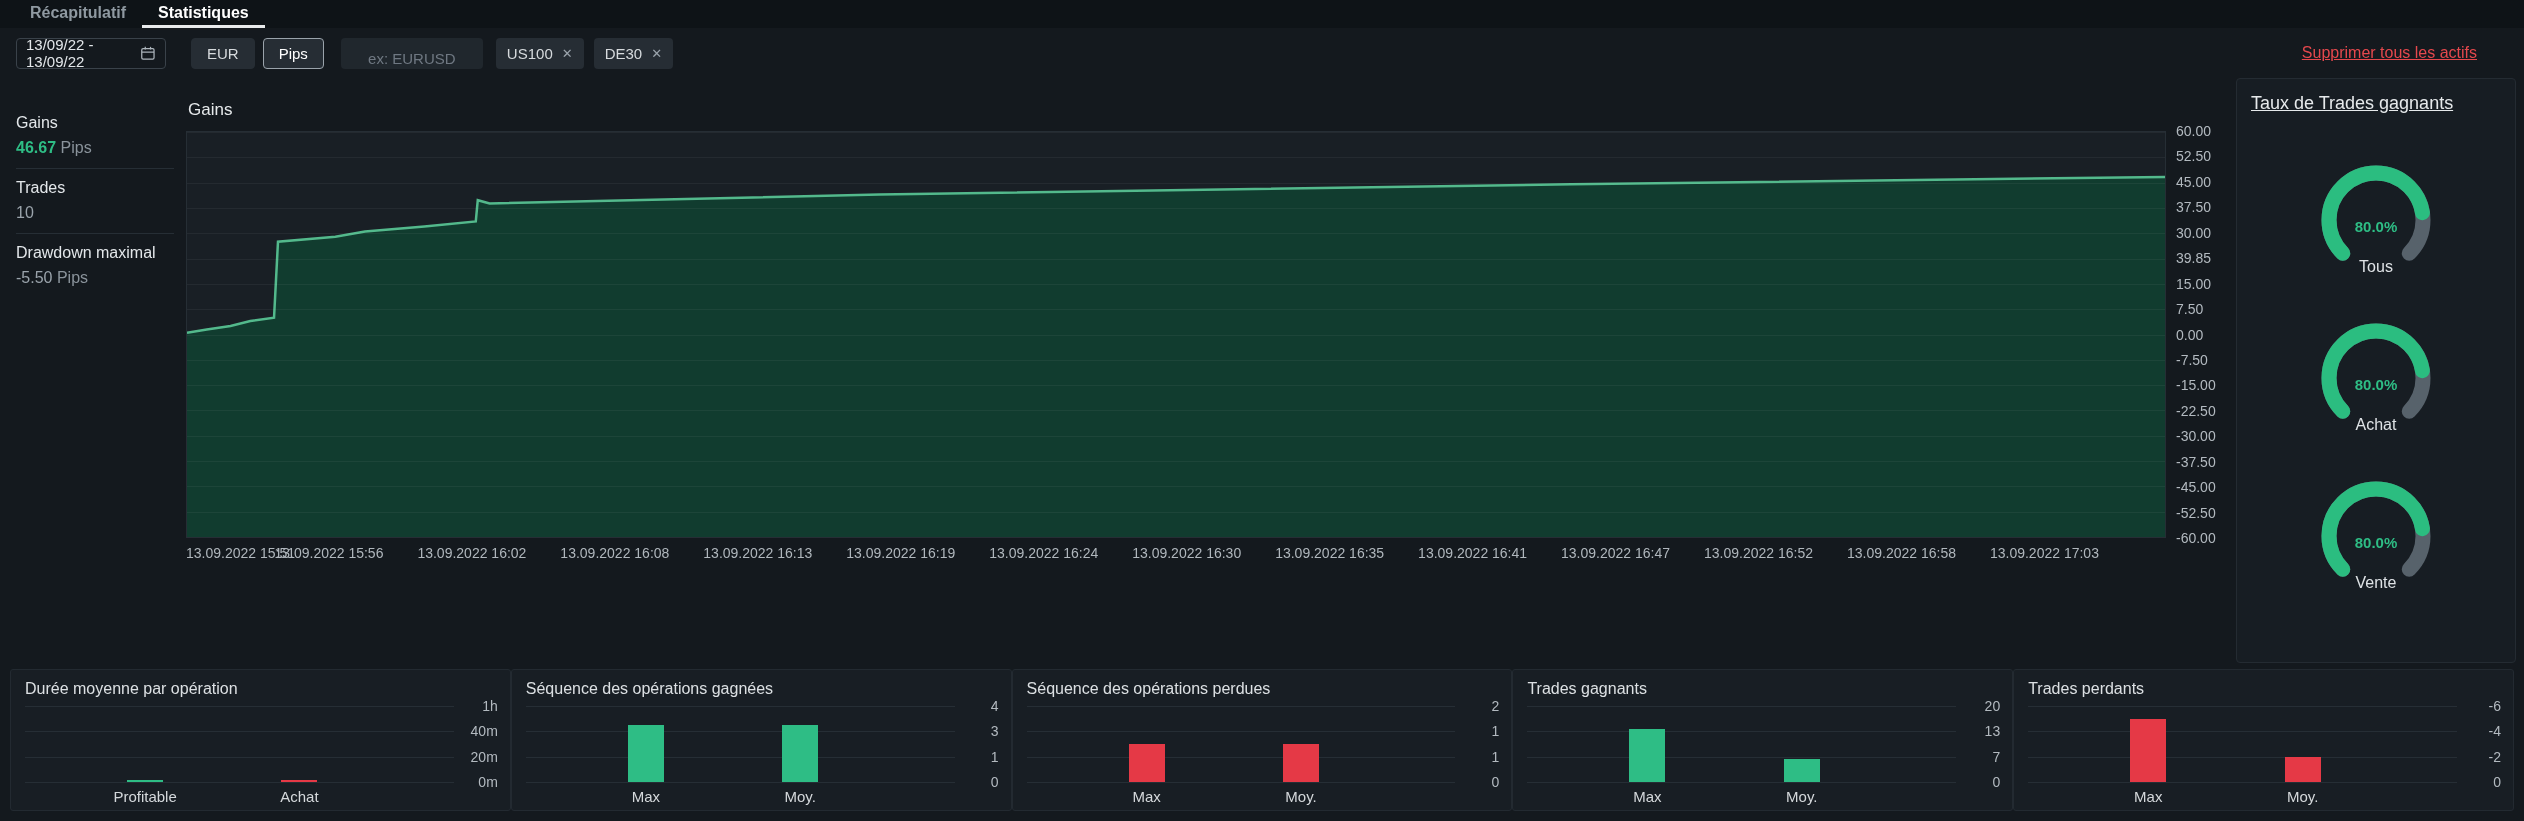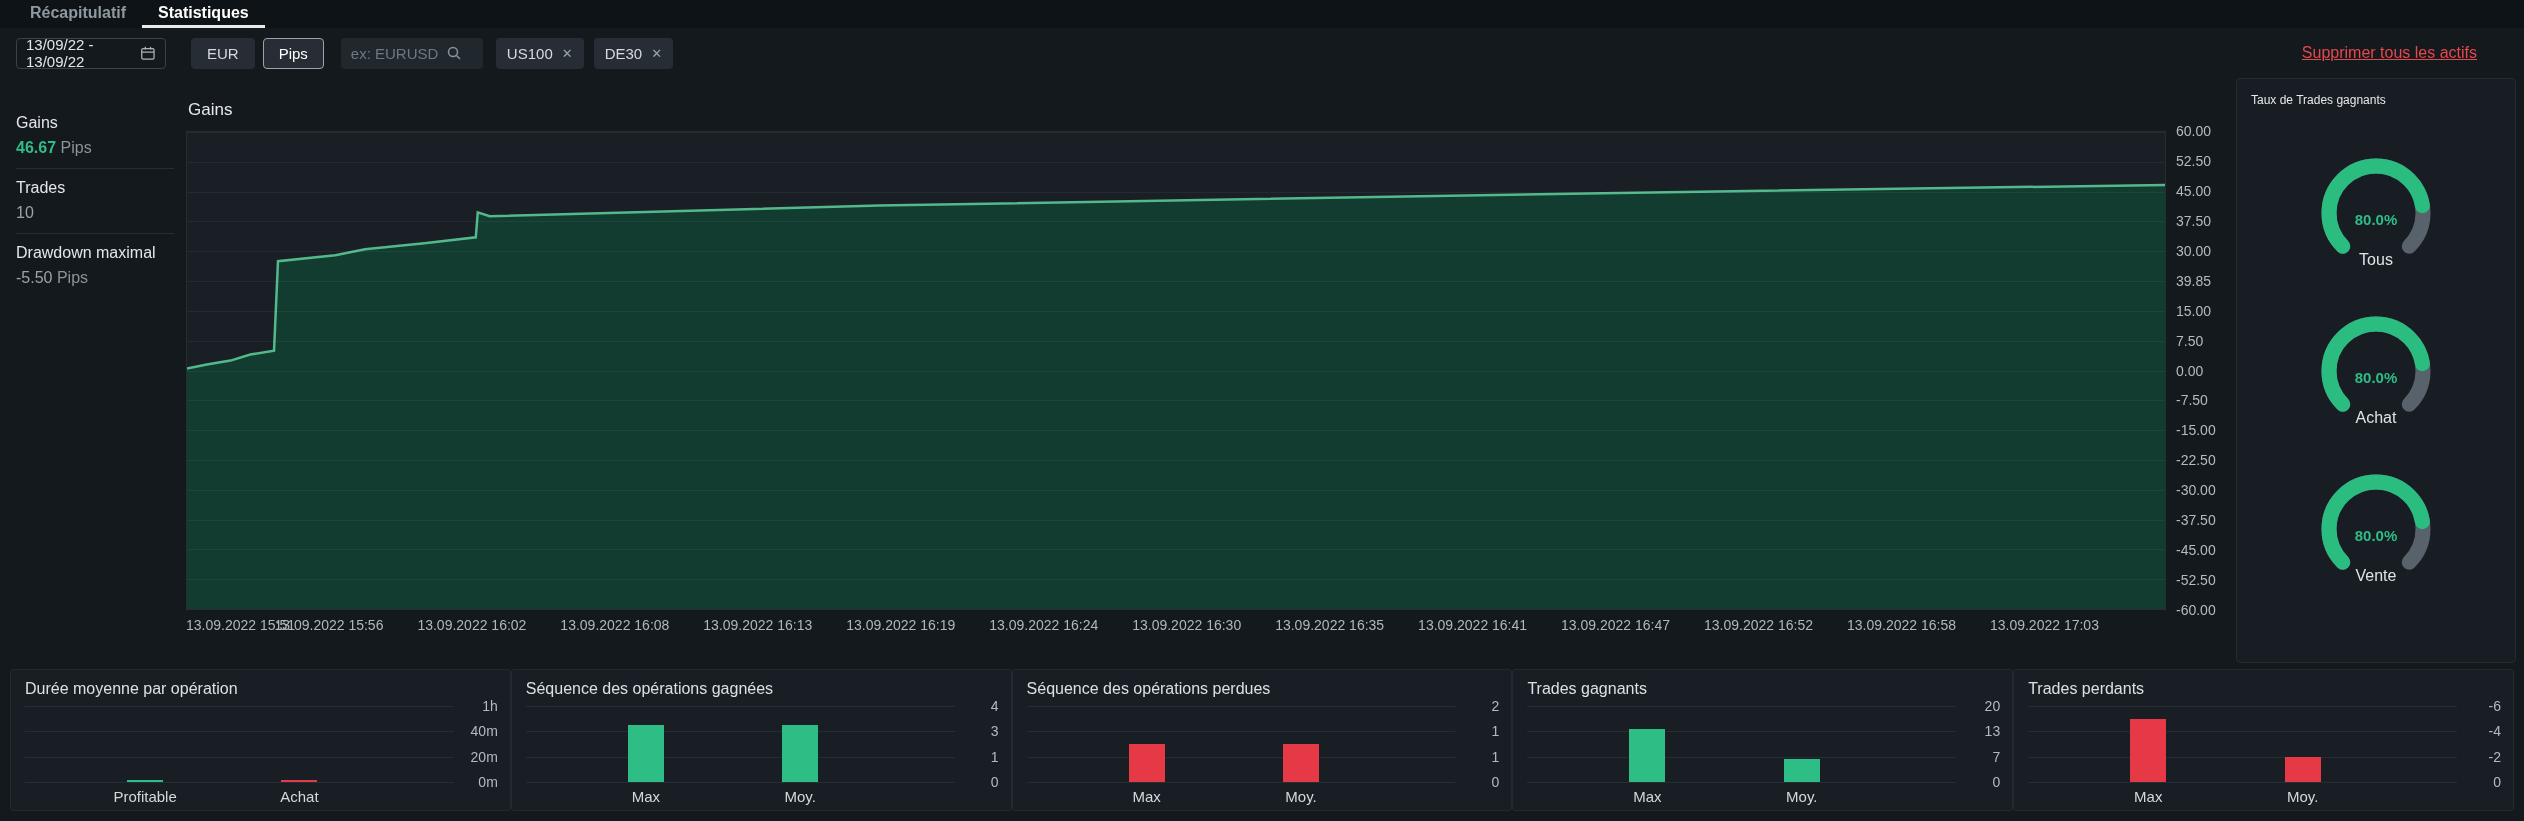--- a/index.html
+++ b/index.html
@@ -11,21 +11,21 @@
   .topbar { height: 28px; background: #0e1317; display: flex; align-items: stretch; padding-left: 14px; }
   .tab { display: flex; align-items: center; padding: 2px 16px; font-size: 16px; font-weight: 700; color: #8f99a1; cursor: pointer; border-bottom: 3px solid transparent; }
   .tab.active { color: #ffffff; border-bottom-color: #e8eaec; }
 
   
   .filterbar { height: 50px; display: flex; align-items: center; padding: 0 47px 0 16px; }
   .datebox { width: 150px; height: 31px; border: 1px solid #3a424a; border-radius: 4px; display: flex; align-items: center; justify-content: space-between; padding: 0 9px; font-size: 15px; color: #e3e7ea; background: #14191e; }
   .btn { height: 31px; padding: 0 15px; margin-left: 8px; background: #262d34; border: 1px solid #262d34; border-radius: 4px; font-size: 15px; color: #d6dadd; font-family: inherit; cursor: pointer; }
   .btn.first { margin-left: 25px; }
   .btn.selected { border-color: #9aa3ab; color: #ffffff; }
-  .searchbox { height: 31px; width: 142px; margin-left: 17px; background: #20272d; border-radius: 4px; display: flex; align-items: center; gap: 8px; padding: 12px 10px; font-size: 15px; color: #6f7882; }
+  .searchbox { height: 31px; width: 142px; margin-left: 17px; background: #20272d; border-radius: 4px; display: flex; align-items: center; gap: 8px; padding: 12px 10px; font-size: 15px; color: #6f7882; flex-direction: column; }
   .chips { display: flex; gap: 10px; margin-left: 13px; }
   .chip { height: 31px; background: #262d34; border-radius: 4px; display: flex; align-items: center; gap: 9px; padding: 0 11px; font-size: 15px; color: #d6dadd; cursor: pointer; }
   .chip-x { color: #9aa3ab; font-size: 13px; }
   .spacer { flex: 1; }
   .del { color: #e5484d; font-size: 16px; text-decoration: underline; cursor: pointer; white-space: nowrap; }
   .icon-svg { display: block; }
 
   
   .content { height: 585px; display: flex; gap: 12px; padding: 0 8px 0 16px; }
 
@@ -33,32 +33,32 @@
   .stat { padding: 10px 0 11px; }
   .stat.bordered { border-bottom: 1px solid #262e35; }
   .stat-label { font-size: 16px; color: #e3e7ea; margin-bottom: 7px; }
   .stat-value { font-size: 16px; }
   .stat-value .v.green { color: #2ebd85; font-weight: 700; }
   .stat-value .v.dim { color: #9aa3ab; }
   .stat-value .u { color: #8a939b; }
 
   .chart-panel { flex: 1; display: flex; flex-direction: column; }
   .chart-title { font-size: 17px; color: #e6e9eb; margin: 22px 0 11px 2px; }
-  .plot-row { display: flex; height: 479px; }
+  .plot-row { display: flex; height: 407px; }
   .plot { flex: 1; position: relative; background: #191f25; border: 1px solid #262e35; overflow: hidden; }
   .plot svg { position: absolute; inset: 0; width: 100%; height: 100%; }
   .hgrid { position: absolute; left: 0; right: 0; height: 1px; background: rgba(255,255,255,0.05); pointer-events: none; }
   .yaxis { width: 58px; flex: none; position: relative; }
   .ylab { position: absolute; left: 10px; transform: translateY(-50%); font-size: 14px; color: #b3bac0; white-space: nowrap; }
   .xaxis { position: relative; height: 28px; margin-right: 58px; }
   .xlab { position: absolute; top: 7px; transform: translateX(-50%); font-size: 14px; color: #b0b7bd; white-space: nowrap; }
 
   
   .gauges { width: 280px; flex: none; background: #171d23; border: 1px solid #242b32; border-radius: 4px; padding: 14px 14px 10px; }
-  .gauges-title { font-size: 12px; color: #e6e9eb; }
+  .gauges-title { font-size: 18px; color: #e6e9eb; text-decoration: underline; }
   .gauge { display: flex; flex-direction: column; align-items: center; }
   .gauge:first-child { margin-top: 44px; }
   .gauge + .gauge { margin-top: 40px; }
   .gauge-wrap { position: relative; width: 124px; height: 124px; }
   .gauge-wrap circle { fill: none; stroke-width: 15; stroke-linecap: round; transform-box: fill-box; transform-origin: center; transform: rotate(135deg); }
   .gauge-wrap .track { stroke: #57626b; }
   .gauge-wrap .fillarc { stroke: #2bbd80; }
   .gauge-pct { position: absolute; inset: 0; display: flex; align-items: center; justify-content: center; padding-top: 12px; color: #2ebd85; font-size: 15px; font-weight: 700; }
   .gauge-label { margin-top: -24px; font-size: 16px; color: #dfe3e6; }
 

